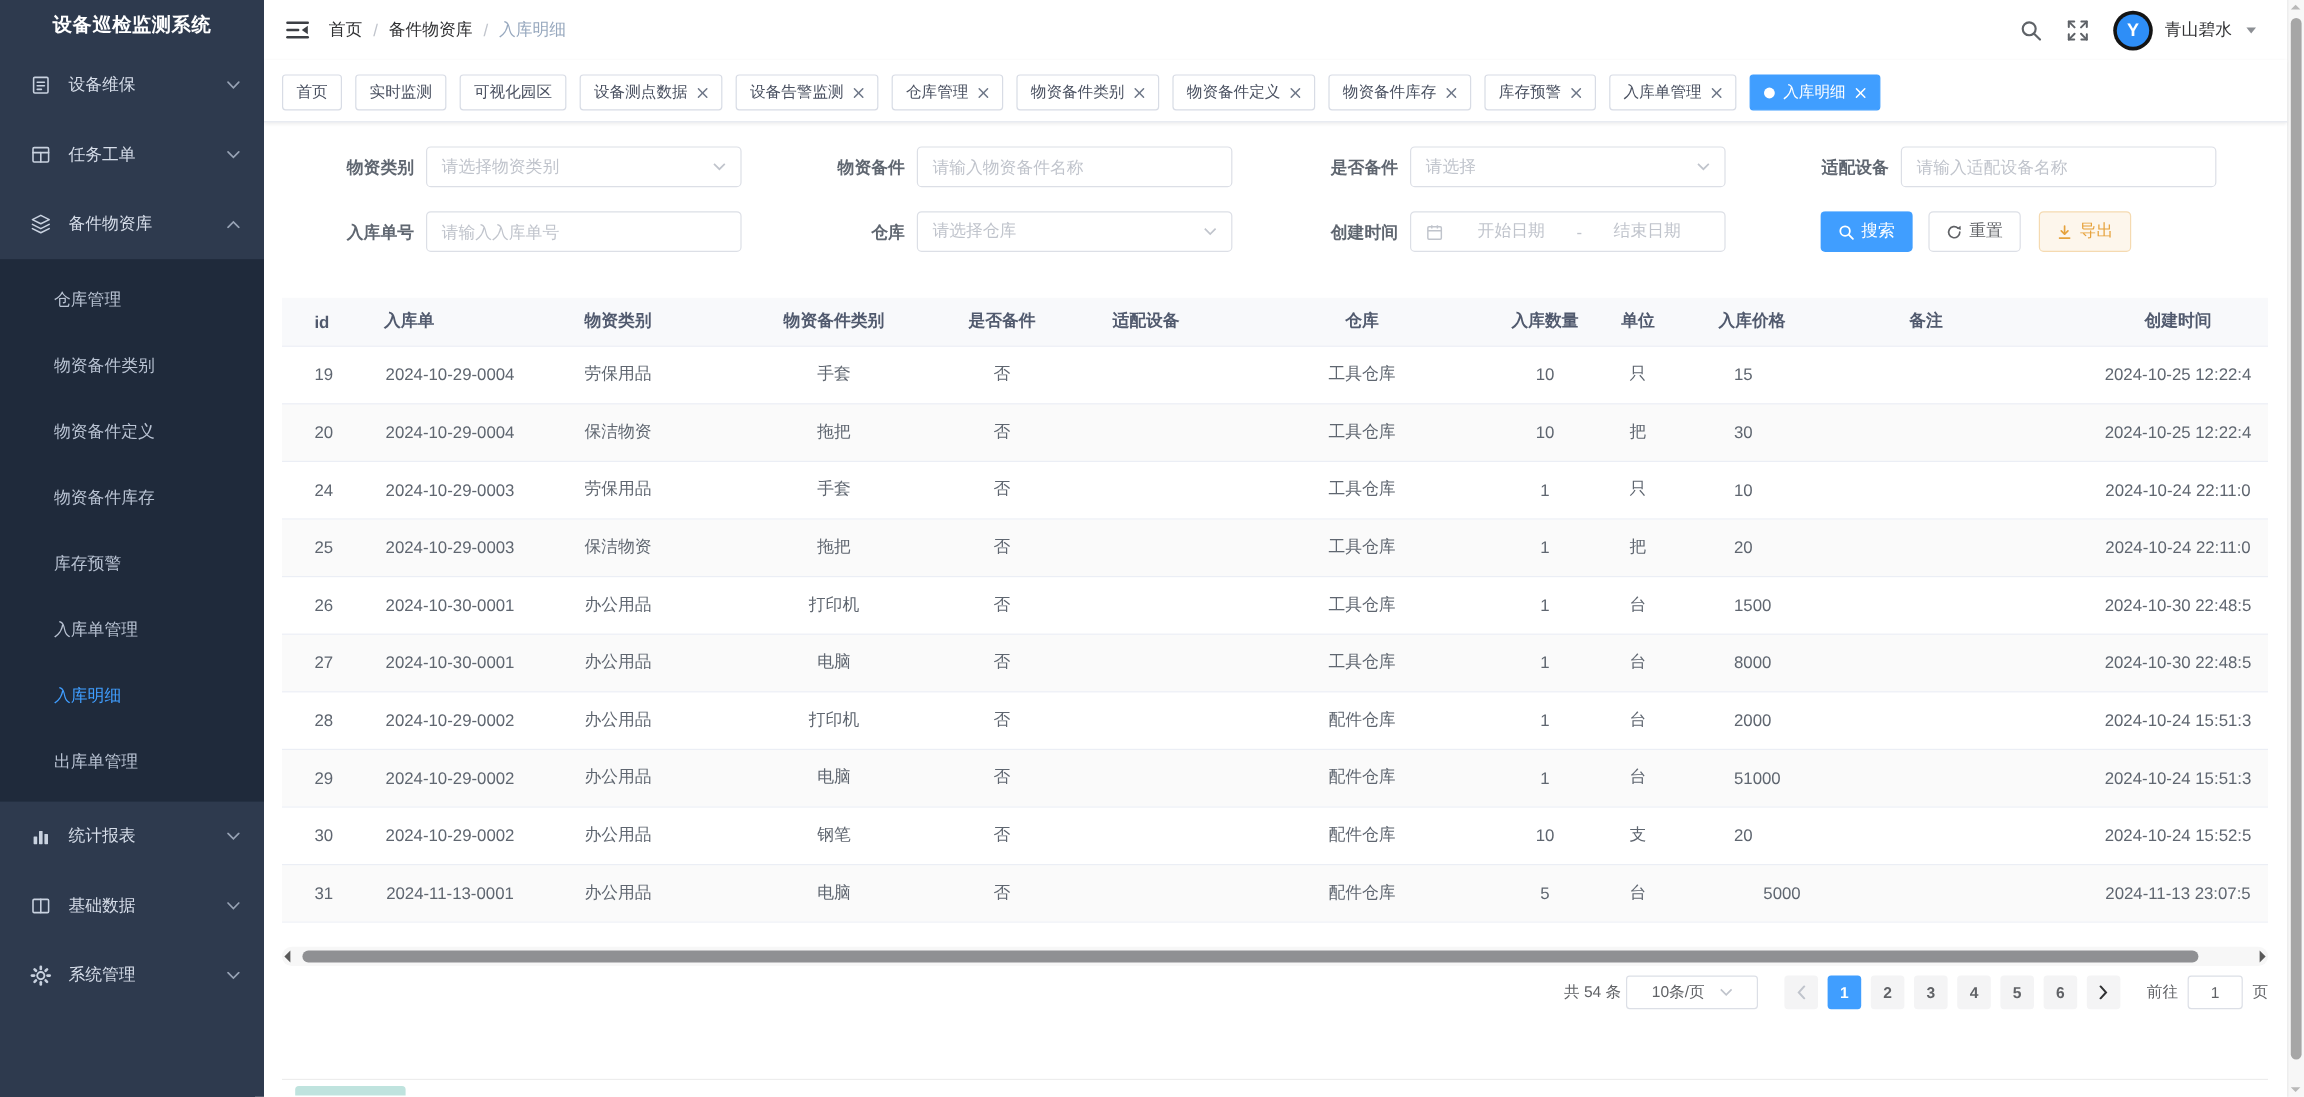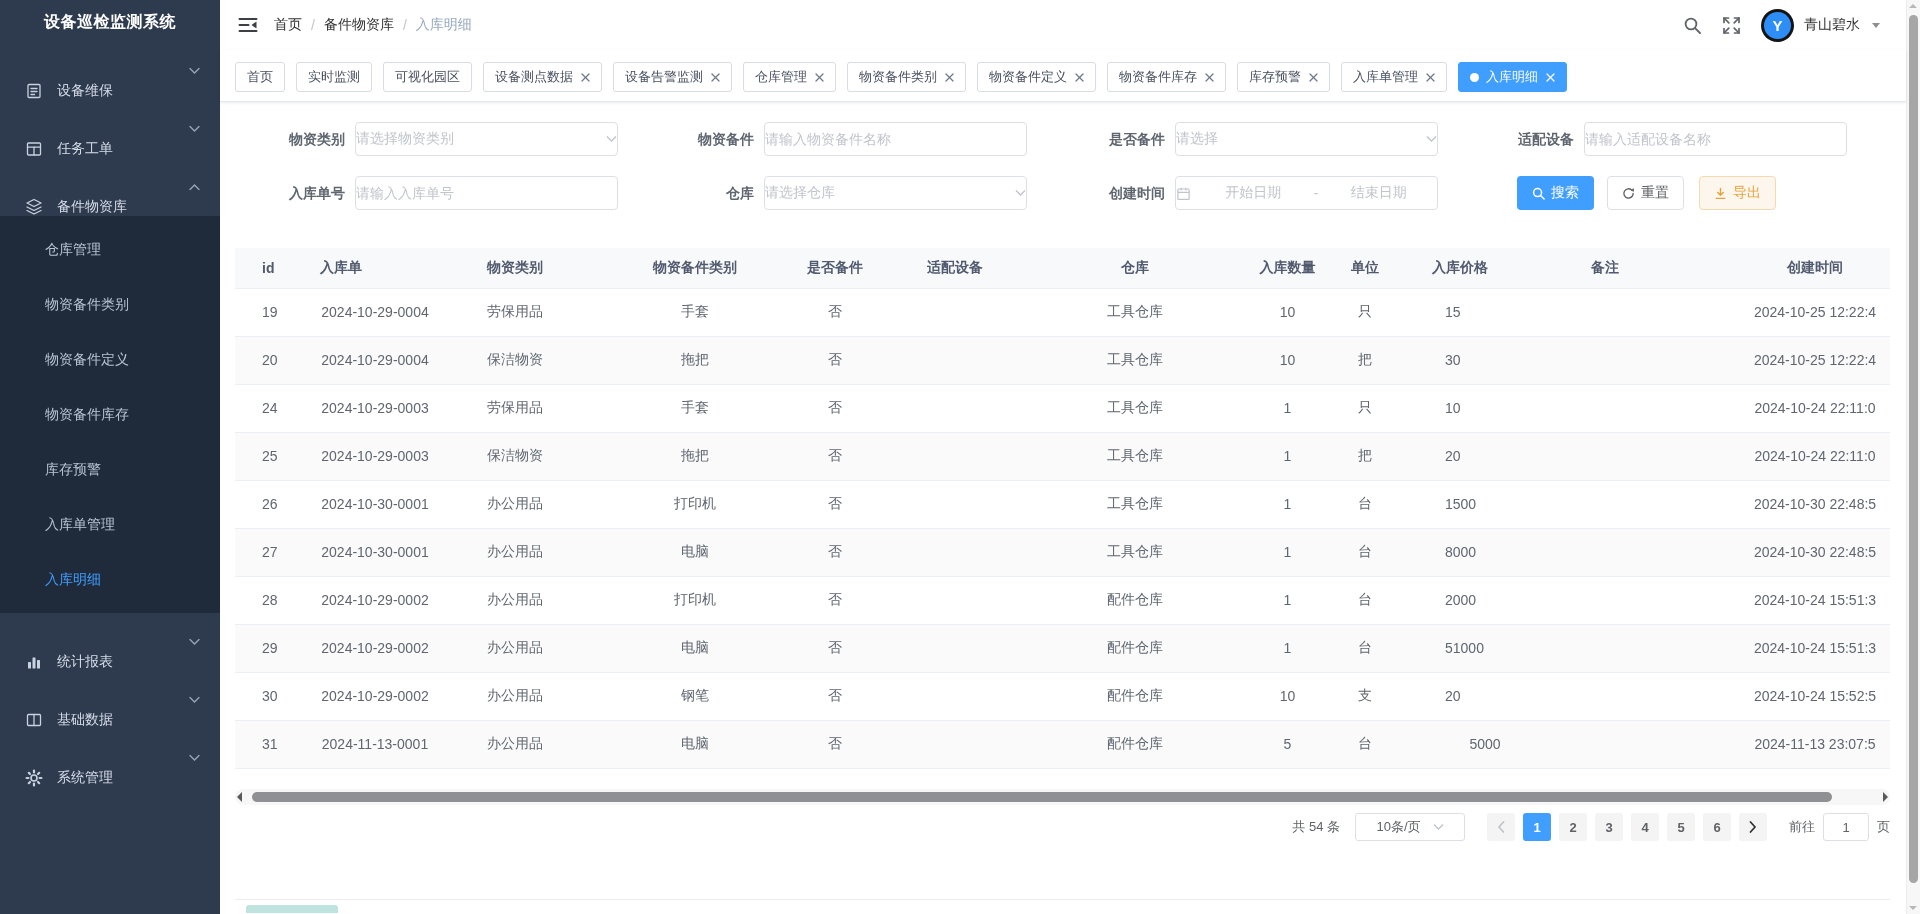--- a/index.html
+++ b/index.html
@@ -3,21 +3,21 @@
 <meta charset="utf-8">
 <style>
   *{box-sizing:border-box;margin:0;padding:0}
   html,body{width:1920px;height:914px;overflow:hidden;background:#fff;
     font-family:"Liberation Sans","DejaVu Sans",sans-serif;color:#606266;}
   svg{display:block}
 
   
   #sidebar{position:absolute;left:0;top:0;width:220px;height:914px;background:#2e3a4e;}
   .side-title{height:42px;line-height:44px;text-align:center;color:#fff;font-weight:700;font-size:16px;letter-spacing:.5px}
-  .m-item{position:relative;height:58px;display:flex;align-items:flex-end;padding-left:25px;cursor:pointer;font-size:14px;color:#d6dde9}
+  .m-item{position:relative;height:58px;display:flex;align-items:center;padding-left:25px;cursor:pointer;font-size:14px;color:#d6dde9}
   .m-item .m-icon{margin-right:14px;display:flex}
   .m-label{flex:0 0 auto}
   .m-caret{position:absolute;right:20px;top:50%;transform:translateY(-50%)}
   .m-caret.up{transform:translateY(-50%) rotate(180deg)}
   .submenu{background:#1f2a3b;padding:6px 0}
   .s-item{height:55px;line-height:55px;padding-left:45px;font-size:14px;color:#b9c3d3;cursor:pointer}
   .s-item.active{color:#409eff}
 
   
   #main{position:absolute;left:220px;top:0;width:1686px;height:914px;background:#fff}
@@ -43,21 +43,21 @@
   .tag.active{background:#409eff;border-color:#409eff;color:#fff}
   .tag.active .tclose{color:#fff}
 
   #content{position:relative;width:1686px;height:811px}
 
   
   .field{position:absolute;display:flex;align-items:center;height:34px}
   .fr1{top:20px}.fr2{top:74px}
   .c1{left:5px}.c2{left:414px}.c3{left:825px}.c4{left:1234px}
   .flabel{width:130px;text-align:right;line-height:34px;font-weight:700;color:#5f6670;font-size:14px;padding-right:10px;white-space:nowrap}
-  .ctrl{width:263px;height:34px;border:1px solid #dcdfe6;border-radius:4px;background:#fff;display:flex;align-items:center;padding:0 0;font-size:14px}
+  .ctrl{width:263px;height:34px;border:1px solid #dcdfe6;border-radius:4px;background:#fff;display:flex;align-items:center;padding:0 12px;font-size:14px}
   input.ctrl{color:#606266;outline:none}
   input.ctrl::placeholder{color:#c0c4cc}
   .ctrl .ph{color:#c0c4cc;flex:1;white-space:nowrap;overflow:hidden}
   .ctrl .caret{margin-left:6px}
   .ctrl.date .cal{margin-right:4px;display:flex}
   .ctrl.date .dph{flex:1;text-align:center;color:#c0c4cc}
   .ctrl.date .dsep{color:#c0c4cc;padding:0 2px}
 
   .btn{position:absolute;top:74px;height:34px;border-radius:4px;font-size:14px;display:inline-flex;align-items:center;justify-content:center;gap:6px;padding:0 14px;cursor:pointer;border:1px solid transparent;white-space:nowrap}
   #btn-search{left:1297px;background:#409eff;color:#fff}
@@ -79,21 +79,21 @@
   .hs-thumb{position:absolute;left:17px;top:3px;width:1580px;height:10px;background:#8f9093;border-radius:5px;cursor:pointer}
 
   #vscroll{position:absolute;right:0;top:0;width:14px;height:914px;background:#f7f7f7;border-left:1px solid #ececec}
   .vs-arrow{position:absolute;left:2px;width:0;height:0;border:4.5px solid transparent}
   .vs-up{top:4px;border-bottom-color:#b8b8b8;border-top-width:0}
   .vs-down{bottom:4px;border-top-color:#b8b8b8;border-bottom-width:0}
   .vs-thumb{position:absolute;left:2px;top:15px;width:9px;height:868px;background:#a6a6a6;border-radius:5px;cursor:pointer}
 
   
   #pager{position:absolute;top:711px;right:16px;height:28px;display:flex;align-items:center;font-size:13px;color:#606266}
-  .pg-total{margin-right:15px}
+  .pg-total{margin-right:4px}
   .pg-size{width:110px;height:28px;border:1px solid #dcdfe6;border-radius:3px;display:flex;align-items:center;justify-content:center;gap:12px;cursor:pointer;margin-right:14px}
   .pg-btn{min-width:28px;height:28px;background:#f4f4f5;border-radius:3px;display:flex;align-items:center;justify-content:center;margin-left:8px;font-weight:700;cursor:pointer;color:#606266}
   .pg-btn.active{background:#409eff;color:#fff}
   .pg-goto{margin-left:22px;display:flex;align-items:center;gap:8px}
   .pg-input{width:46px;height:28px;border:1px solid #dcdfe6;border-radius:3px;text-align:center;font-size:13px;color:#606266;outline:none}
 
   #bottomline{position:absolute;left:15px;right:16px;top:797px;border-top:1px solid #ededed}
   #teal-strip{position:absolute;left:26px;top:803px;width:92px;height:8px;background:#bfe3de;border-radius:3px 3px 0 0}
 </style>
 </head>
@@ -149,20 +149,21 @@
         </span>
       </div>
       <div class="submenu">
         <div class="s-item">仓库管理</div>
         <div class="s-item">物资备件类别</div>
         <div class="s-item">物资备件定义</div>
         <div class="s-item">物资备件库存</div>
         <div class="s-item">库存预警</div>
         <div class="s-item">入库单管理</div>
         <div class="s-item active">入库明细</div>
+        <div class="s-item">出库单管理</div>
       </div>
       <div class="m-item">
         <span class="m-icon">
           <svg width="18" height="18" viewBox="0 0 18 18" fill="#c9d2e0">
             <rect x="3" y="9" width="3" height="6.5" rx="0.5"></rect>
             <rect x="7.5" y="4.5" width="3" height="11" rx="0.5"></rect>
             <rect x="12" y="7" width="3" height="8.5" rx="0.5"></rect>
           </svg>
         </span>
     <span class="m-label">统计报表</span>

